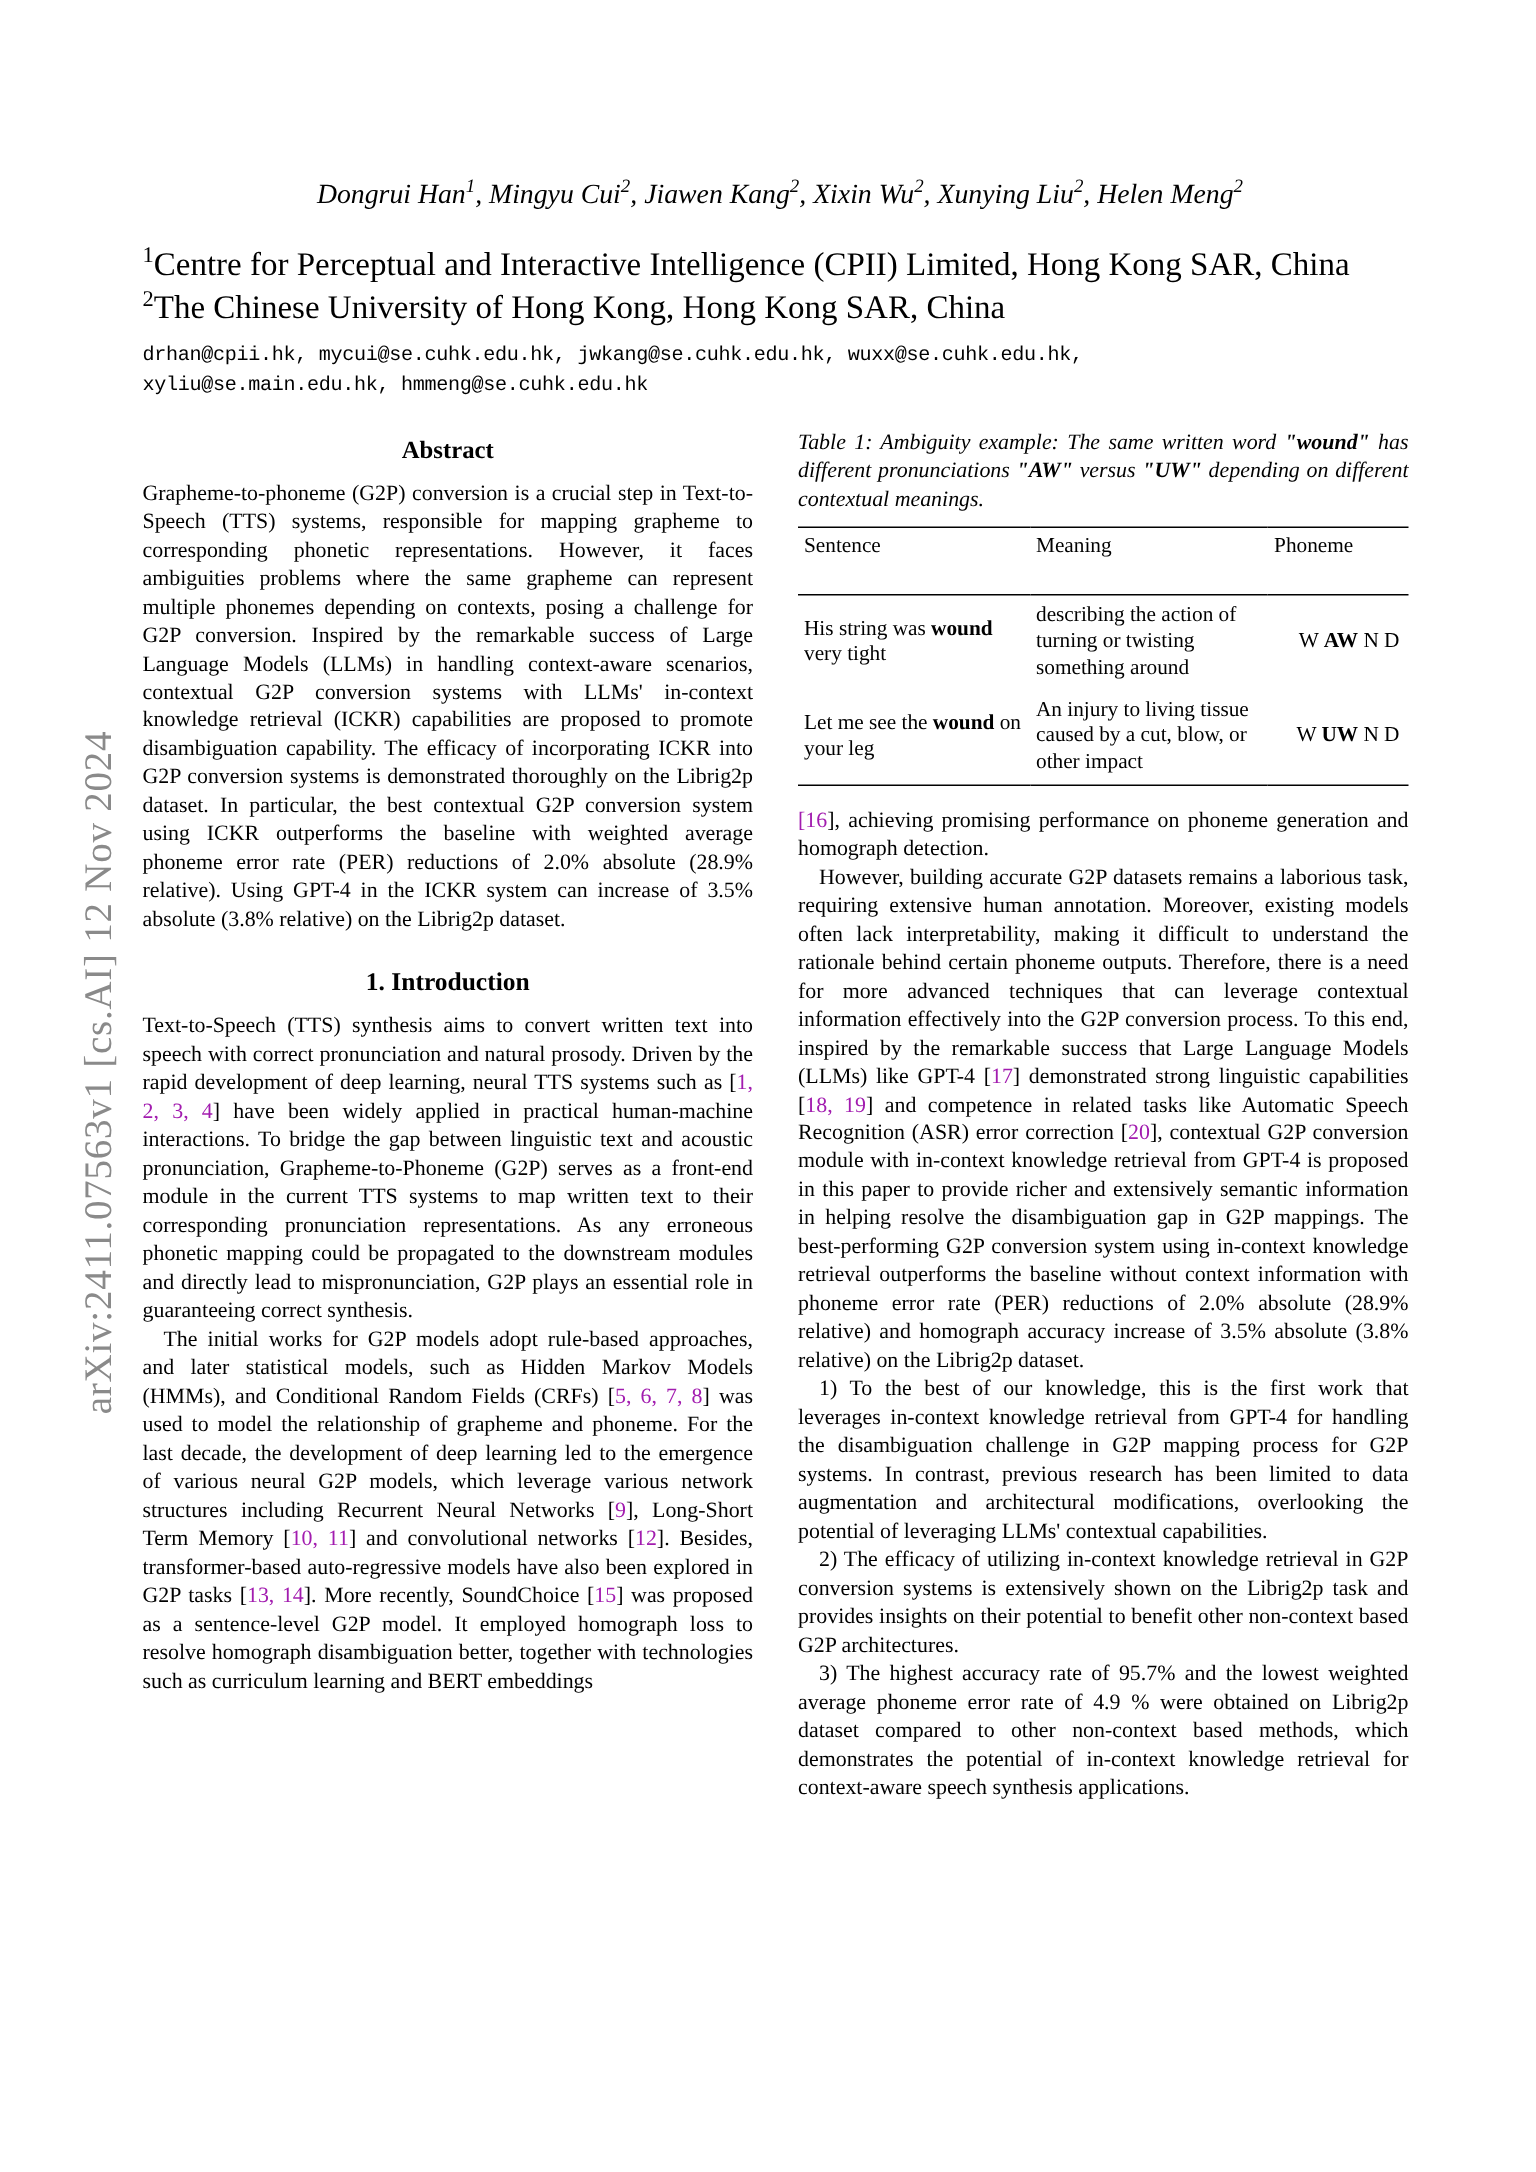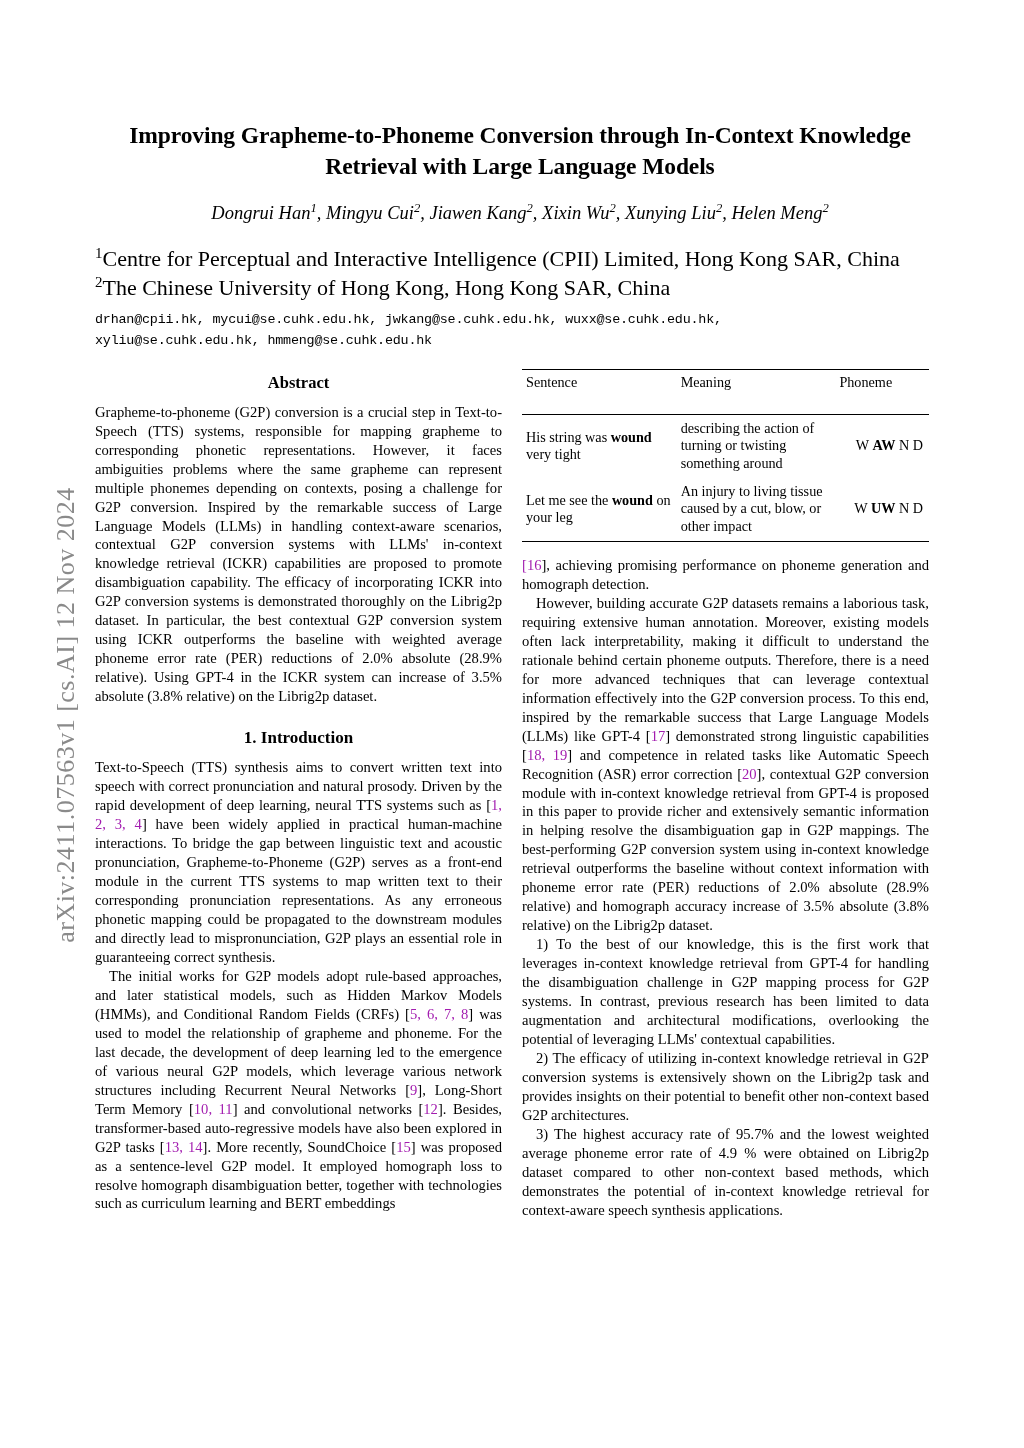--- a/index.html
+++ b/index.html
@@ -58,21 +58,21 @@
     font-family:"Liberation Mono", monospace;
     font-size:13.4px;
     line-height:1.5;
     margin:0 0 18px 0;
     letter-spacing:-0.2px;
   }
   sup { font-size:0.68em; vertical-align:super; line-height:0; }
 
   .cols {
     display:flex;
-    gap:20px;
+    gap:30px;
     margin-top:12px;
   }
   .col { width:407px; }
   .sec-head {
     text-align:center;
     font-weight:bold;
     font-size:16.5px;
     margin:4px 0 10px 0;
   }
   .sec-head-left {
@@ -128,34 +128,33 @@
 </style>
 </head>
 <body>
 
 <div class="page">
 
   <div class="arxiv-stamp">arXiv:2411.07563v1  [cs.AI]  12 Nov 2024</div>
 
   <div class="content">
 
-    <div class="title">Improving Grapheme-to-Phoneme Conversion through In-Context Knowledge Retrieval with Large Language Models</div>
 
     <div class="authors">
       <i>Dongrui Han<sup>1</sup>, Mingyu Cui<sup>2</sup>, Jiawen Kang<sup>2</sup>, Xixin Wu<sup>2</sup>, Xunying Liu<sup>2</sup>, Helen Meng<sup>2</sup></i>
     </div>
 
     <div class="affil">
       <sup>1</sup>Centre for Perceptual and Interactive Intelligence (CPII) Limited, Hong Kong SAR, China<br>
       <sup>2</sup>The Chinese University of Hong Kong, Hong Kong SAR, China
     </div>
 
     <div class="emails">
       <span>drhan@cpii.hk, mycui@se.cuhk.edu.hk, jwkang@se.cuhk.edu.hk, wuxx@se.cuhk.edu.hk,</span><br>
-      <span>xyliu@se.cuhk.edu.hk, hmmeng@se.cuhk.edu.hk</span>
+      <span>xyliu@se.main.edu.hk, hmmeng@se.cuhk.edu.hk</span>
     </div>
 
     <div class="cols">
 
       <div class="col">
 
         <div class="sec-head">Abstract</div>
 
         <p class="body">Grapheme-to-phoneme (G2P) conversion is a crucial step in Text-to-Speech (TTS) systems, responsible for mapping grapheme to corresponding phonetic representations. However, it faces ambiguities problems where the same grapheme can represent multiple phonemes depending on contexts, posing a challenge for G2P conversion. Inspired by the remarkable success of Large Language Models (LLMs) in handling context-aware scenarios, contextual G2P conversion systems with LLMs' in-context knowledge retrieval (ICKR) capabilities are proposed to promote disambiguation capability. The efficacy of incorporating ICKR into G2P conversion systems is demonstrated thoroughly on the Librig2p dataset. In particular, the best contextual G2P conversion system using ICKR outperforms the baseline with weighted average phoneme error rate (PER) reductions of 2.0% absolute (28.9% relative). Using GPT-4 in the ICKR system can increase of 3.5% absolute (3.8% relative) on the Librig2p dataset.</p>
 
@@ -164,20 +163,21 @@
 
         <p class="body"><span>Text-to-Speech (TTS) synthesis aims to convert written text into speech with correct pronunciation and natural prosody. Driven by the rapid development of deep learning, neural TTS systems such as [</span><span class="cite">1, 2, 3, 4</span><span>] have been widely applied in practical human-machine interactions. To bridge the gap between linguistic text and acoustic pronunciation, Grapheme-to-Phoneme (G2P) serves as a front-end module in the current TTS systems to map written text to their corresponding pronunciation representations. As any erroneous phonetic mapping could be propagated to the downstream modules and directly lead to mispronunciation, G2P plays an essential role in guaranteeing correct synthesis.</span></p>
 
         <p class="body indent"><span>The initial works for G2P models adopt rule-based approaches, and later statistical models, such as Hidden Markov Models (HMMs), and Conditional Random Fields (CRFs) [</span><span class="cite">5, 6, 7, 8</span><span>] was used to model the relationship of grapheme and phoneme. For the last decade, the development of deep learning led to the emergence of various neural G2P models, which leverage various network structures including Recurrent Neural Networks [</span><span class="cite">9</span><span>], Long-Short Term Memory [</span><span class="cite">10, 11</span><span>] and convolutional networks [</span><span class="cite">12</span><span>]. Besides, transformer-based auto-regressive models have also been explored in G2P tasks [</span><span class="cite">13, 14</span><span>]. More recently, SoundChoice [</span><span class="cite">15</span><span>] was proposed as a sentence-level G2P model. It employed homograph loss to resolve homograph disambiguation better, together with technologies such as curriculum learning and BERT embeddings</span></p>
 
       </div>
 
       <div class="col">
 
         <div class="tbl-wrap">
+          <div class="tbl-caption"><i>Table 1</i><i>: Ambiguity example: The same written word </i><b>"wound"</b><i> has different pronunciations </i><b>"AW"</b><i> versus </i><b>"UW"</b><i> depending on different contextual meanings.</i></div>
 
           <table class="amb">
             <thead>
               <tr>
                 <th style="width:38%">Sentence</th>
                 <th style="width:39%">Meaning</th>
                 <th style="width:23%">Phoneme</th>
               </tr>
             </thead>
             <tbody>

